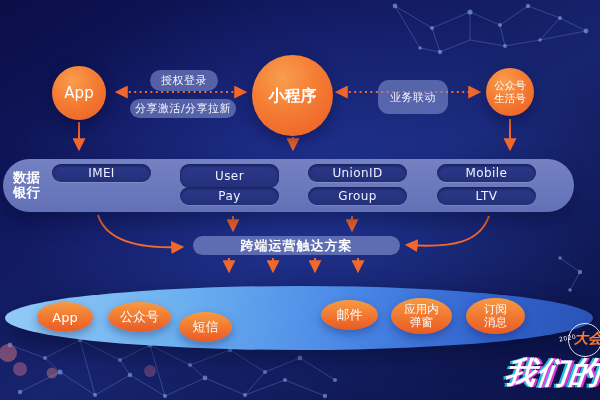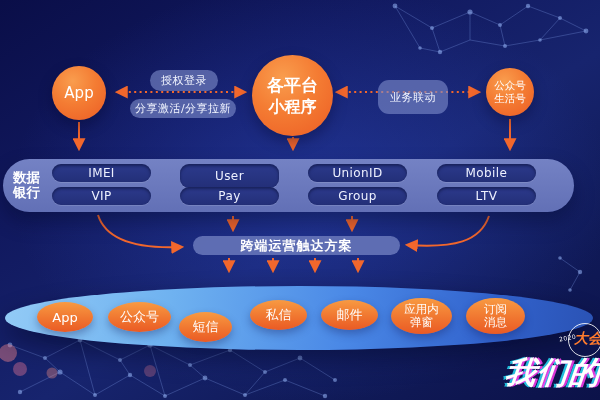--- a/index.html
+++ b/index.html
@@ -147,21 +147,20 @@
       <line x1="118" y1="92" x2="244" y2="92" stroke-dasharray="2 3.4" marker-start="url(#ah)" marker-end="url(#ah)"></line>
       <line x1="338" y1="92" x2="478" y2="92" stroke-dasharray="2 3.4" marker-start="url(#ah)" marker-end="url(#ah)"></line>
     </g>
   </svg>
 
   <div class="node abs" style="left:52px;top:66px;width:54px;height:54px;">
     <span style="font-size:15px;">App</span>
   </div>
 
   <div class="node abs" style="left:252px;top:55px;width:81px;height:81px;">
-    <span style="font-size:17px;font-weight:bold;line-height:21px;">各平台</span>
     <span style="font-size:16px;font-weight:bold;line-height:21px;">小程序</span>
   </div>
 
   <div class="node abs" style="left:486px;top:68px;width:48px;height:48px;">
     <span style="font-size:10.5px;line-height:13px;">公众号</span>
     <span style="font-size:10.5px;line-height:13px;">生活号</span>
   </div>
 
   <div class="tag abs" style="left:150px;top:70px;width:68px;height:21px;">
     <span>授权登录</span>
@@ -175,41 +174,37 @@
 
   <div class="panel abs" style="left:3px;top:159px;width:571px;height:53px;">
     <div class="panel-label abs" style="left:10px;top:11px;text-align:right;">
       <div>数据</div>
       <div>银行</div>
     </div>
     <div class="dpill abs" style="left:49px; top:5px; width:99px;height:18px;">IMEI</div>
     <div class="dpill abs" style="left:177px;top:5px; width:99px;height:24px;">User</div>
     <div class="dpill abs" style="left:305px;top:5px; width:99px;height:18px;">UnionID</div>
     <div class="dpill abs" style="left:434px;top:5px; width:99px;height:18px;">Mobile</div>
-    <div class="dpill abs" style="left:49px; top:28px;width:99px;height:18px;">VIP</div>
     <div class="dpill abs" style="left:177px;top:28px;width:99px;height:18px;">Pay</div>
     <div class="dpill abs" style="left:305px;top:28px;width:99px;height:18px;">Group</div>
     <div class="dpill abs" style="left:434px;top:28px;width:99px;height:18px;">LTV</div>
   </div>
 
   <div class="plan abs" style="left:193px;top:236px;width:207px;height:19px;">
     <span>跨端运营触达方案</span>
   </div>
 
   <div class="oval abs" style="left:37px; top:302px;width:56px;height:30px;">
     <span class="l1">App</span>
   </div>
   <div class="oval abs" style="left:108px;top:302px;width:63px;height:30px;">
     <span class="l1">公众号</span>
   </div>
   <div class="oval abs" style="left:179px;top:302px;width:53px;height:30px;margin-top:10px;">
     <span class="l1">短信</span>
-  </div>
-  <div class="oval abs" style="left:250px;top:300px;width:57px;height:30px;">
-    <span class="l1">私信</span>
   </div>
   <div class="oval abs" style="left:321px;top:300px;width:57px;height:30px;">
     <span class="l1">邮件</span>
   </div>
   <div class="oval two abs" style="left:391px;top:298px;width:61px;height:36px;">
     <span class="l1">应用内</span>
     <span class="l2">弹窗</span>
   </div>
   <div class="oval two abs" style="left:466px;top:298px;width:59px;height:36px;">
     <span class="l1">订阅</span>

